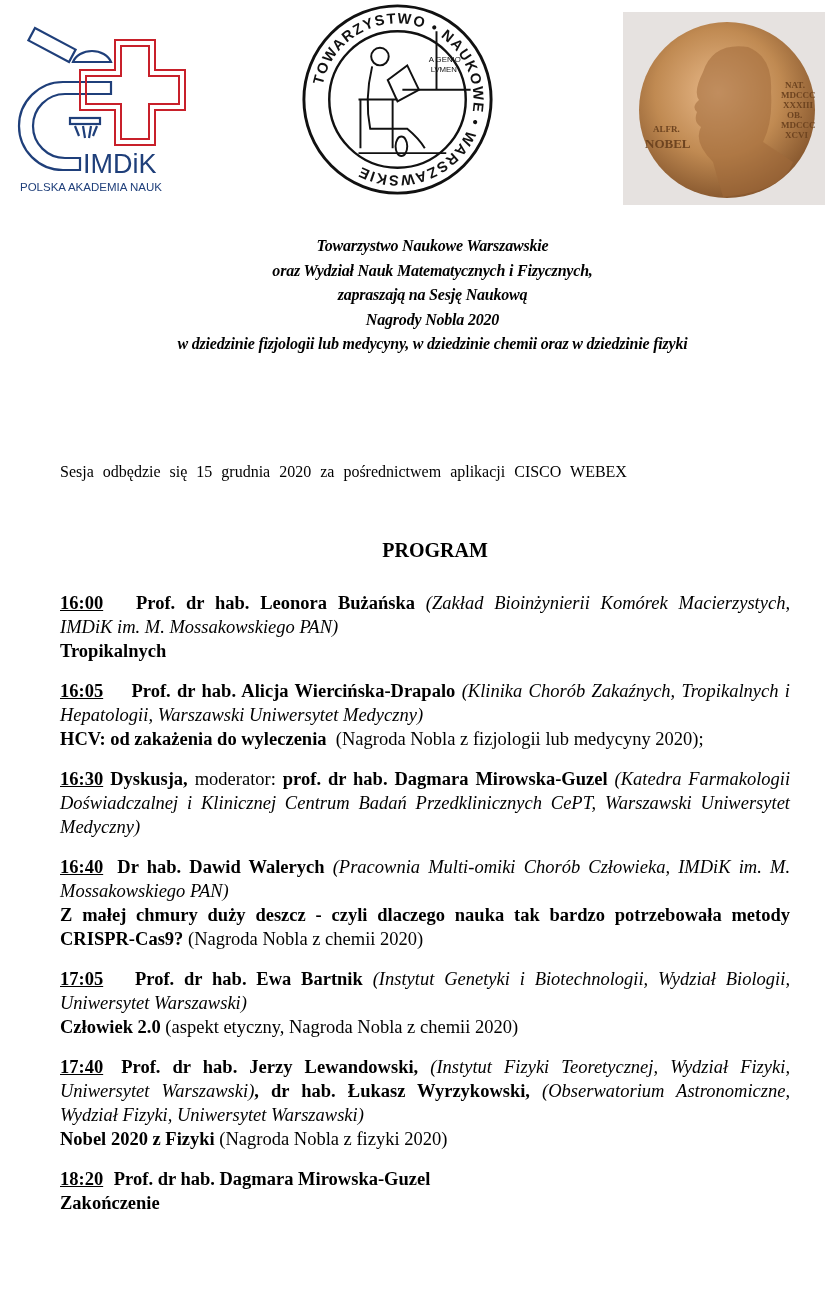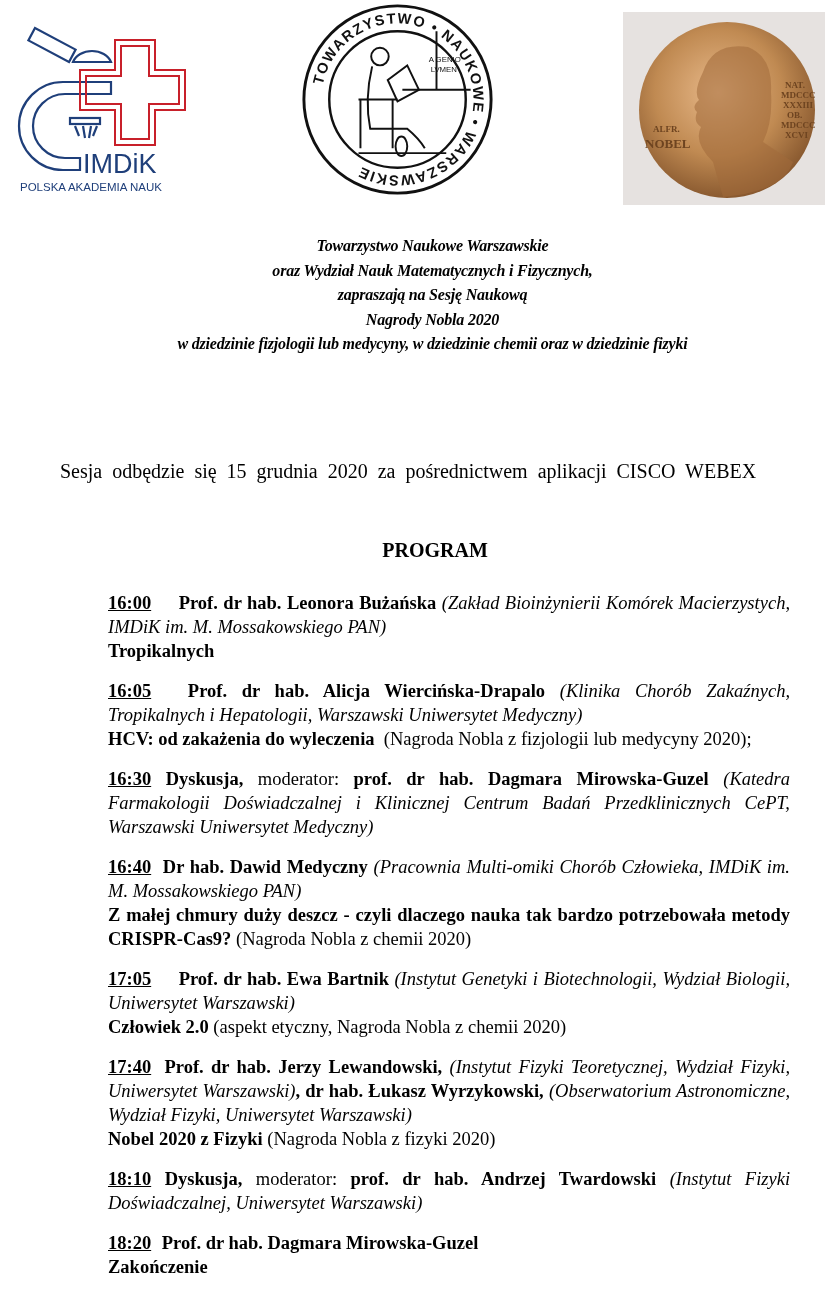--- a/index.html
+++ b/index.html
@@ -12,29 +12,29 @@
   .logo-tnw { position: absolute; left: 300px; top: 2px; width: 195px; height: 195px; }
   .logo-nobel { position: absolute; left: 623px; top: 12px; width: 202px; height: 193px; background: #e6e2e0; }
   .header-block {
     position: absolute; top: 234px; left: 0; width: 825px;
     text-align: center; font-weight: bold; font-style: italic;
     font-size: 16px; line-height: 24.5px; letter-spacing: -0.2px; margin-left: 20px;
   }
   .header-block div { white-space: nowrap; }
   .intro {
     position: absolute; top: 458px; left: 60px; width: 752px;
-    font-size: 20px; line-height: 27px; text-align: justify; text-align-last: left;
+    font-size: 16px; line-height: 27px; text-align: justify; text-align-last: left;
     word-spacing: 5px;
   }
   .program-title {
     position: absolute; top: 539px; left: 0; width: 870px; text-align: center;
     font-weight: bold; font-size: 20px;
   }
   .agenda { position: absolute; top: 591px; left: 60px; width: 730px; font-size: 18.5px; line-height: 24px; }
-  .item { margin-bottom: 16px; text-align: justify; margin-left: 48px; }
+  .item { margin-bottom: 16px; text-align: justify; }
   .time { text-decoration: underline; font-weight: bold; }
   .b { font-weight: bold; }
   .i { font-style: italic; }
   .gap { display: inline-block; width: 22px; }
   .gap-s { display: inline-block; width: 6px; }
 </style>
 </head>
 <body>
 
 <div class="logos">
@@ -131,21 +131,21 @@
   <div class="item">
     <span class="time">16:30</span>
     <span class="b">Dyskusja,</span>
     <span>moderator:</span>
     <span class="b">prof. dr hab. Dagmara Mirowska-Guzel</span>
     <span class="i">(Katedra Farmakologii Doświadczalnej i Klinicznej Centrum Badań Przedklinicznych CePT, Warszawski Uniwersytet Medyczny)</span>
   </div>
 
   <div class="item">
     <span class="time">16:40</span><span class="gap-s"></span>
-    <span class="b">Dr hab. Dawid Medyczny</span>
+    <span class="b">Dr hab. Dawid Walerych</span>
     <span class="i">(Pracownia Multi-omiki Chorób Człowieka, IMDiK im. M. Mossakowskiego PAN)</span><br>
     <span class="b">Z małej chmury duży deszcz - czyli dlaczego nauka tak bardzo potrzebowała metody CRISPR-Cas9?</span>
     <span>(Nagroda Nobla z chemii 2020)</span>
   </div>
 
   <div class="item">
     <span class="time">17:05</span><span class="gap"></span>
     <span class="b">Prof. dr hab. Ewa Bartnik</span>
     <span class="i">(Instytut Genetyki i Biotechnologii, Wydział Biologii, Uniwersytet Warszawski)</span><br>
     <span class="b">Człowiek 2.0</span>
@@ -155,26 +155,19 @@
 
   <div class="item">
     <span class="time">17:40</span><span class="gap-s"></span>
     <span class="b">Prof. dr hab. Jerzy Lewandowski,</span>
     <span class="i">(Instytut Fizyki Teoretycznej, Wydział Fizyki, Uniwersytet Warszawski)</span><span class="b">, dr hab. Łukasz Wyrzykowski,</span>
     <span class="i">(Obserwatorium Astronomiczne, Wydział Fizyki, Uniwersytet Warszawski)</span><br>
     <span class="b">Nobel 2020 z Fizyki</span>
     <span>(Nagroda Nobla z fizyki 2020)</span>
   </div>
 
-  <div class="item">
-    <span class="time">18:10</span>
-    <span class="b">Dyskusja,</span>
-    <span>moderator:</span>
-    <span class="b">prof. dr hab. Andrzej Twardowski</span>
-    <span class="i">(Instytut Fizyki Doświadczalnej, Uniwersytet Warszawski)</span>
-  </div>
 
   <div class="item">
     <span class="time">18:20</span><span class="gap-s"></span>
     <span class="b">Prof. dr hab. Dagmara Mirowska-Guzel</span><br>
     <span class="b">Zakończenie</span>
   </div>
 </div>
 
 </body></html>

